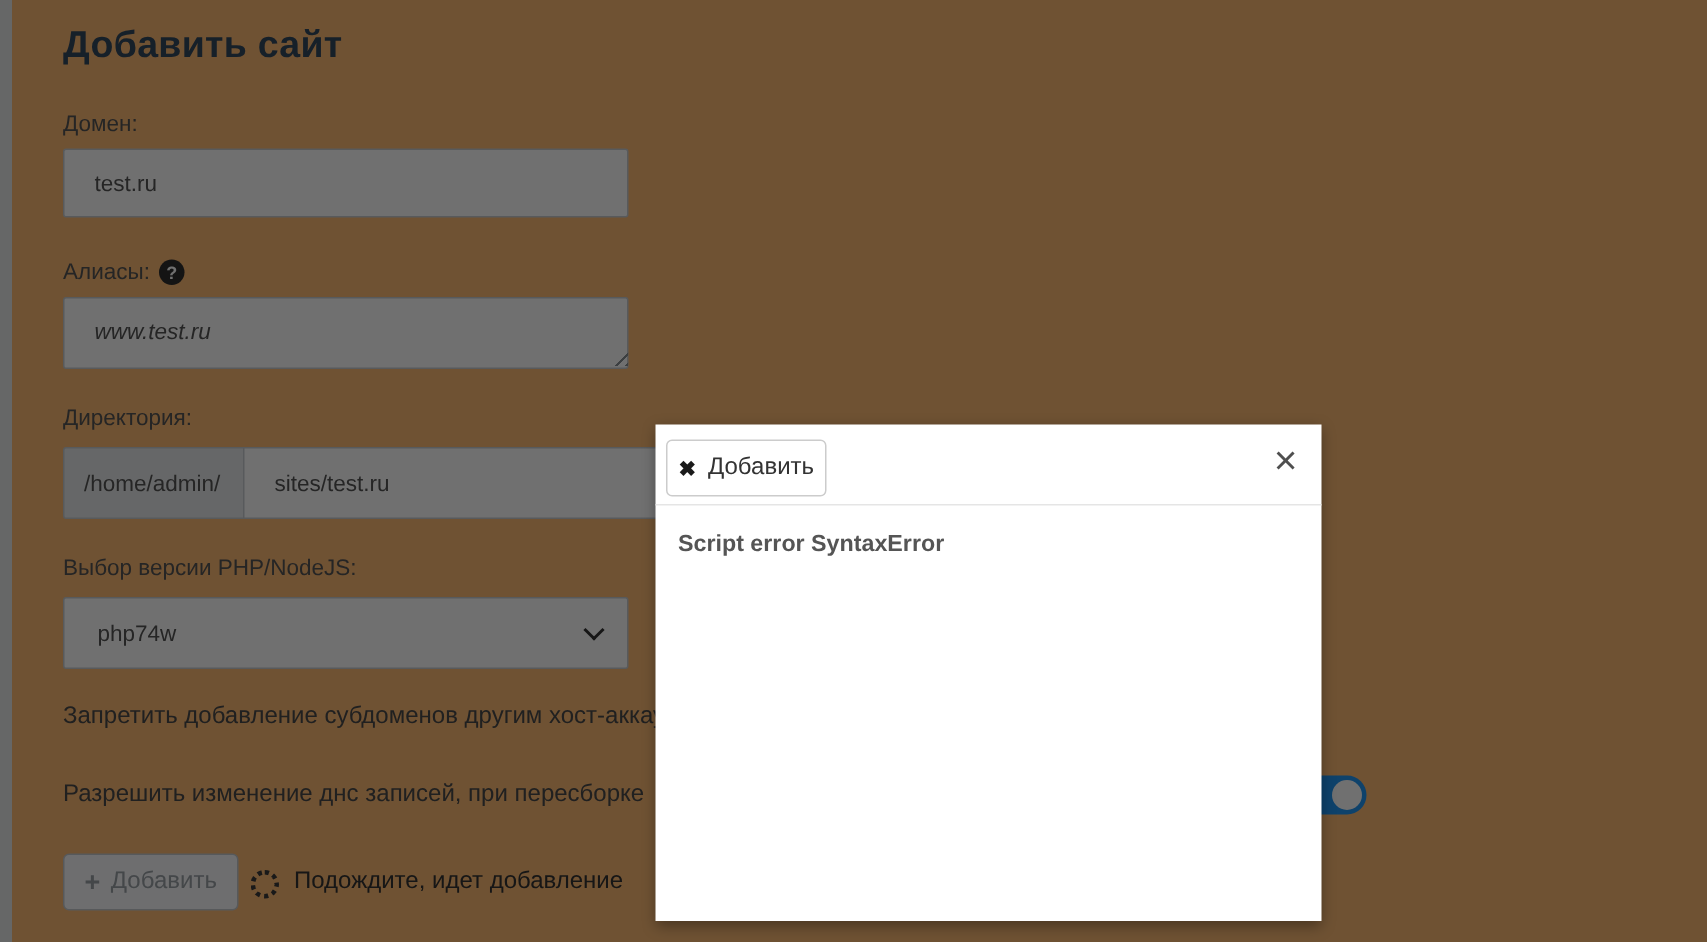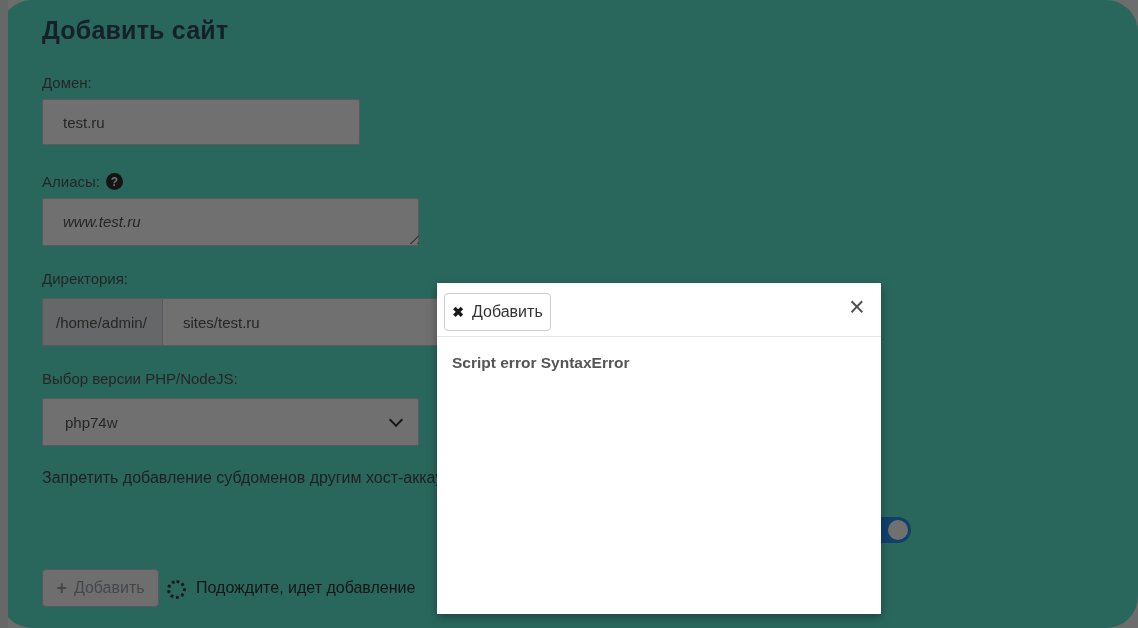--- a/index.html
+++ b/index.html
@@ -7,21 +7,21 @@
   body { font-family: "Liberation Sans", sans-serif; }
 
   .screen {
     position: relative;
     width: 1138px; height: 628px;
     overflow: hidden;
     background: #f6f7f8;
   }
 
   
-  .page { position: absolute; inset: 0; background: #5eead4; z-index: 0; border-radius: 32px; }
+  .page { position: absolute; inset: 0; background: #fdba74; z-index: 0; }
 
   .left-edge {
     position: absolute; left: 0; top: 0; width: 8px; height: 628px;
     background: #e9eaeb;
   }
 
   .page-title {
     position: absolute; left: 42px; top: 16px;
     font-size: 25px; font-weight: 700; color: #34495e;
     letter-spacing: 0.2px;
@@ -44,21 +44,21 @@
     position: absolute;
     background: #ffffff;
     border: 1px solid #c9cdd1;
     border-radius: 2px;
     font-family: "Liberation Sans", sans-serif;
     font-size: 15px; color: #555;
   }
   .text-input { padding: 0 20px; }
   .text-area { padding: 13px 20px; resize: none; overflow: hidden; line-height: 20px; }
 
-  #domain-input { left: 42px; top: 99px; width: 318px; height: 46px; }
+  #domain-input { left: 42px; top: 99px; width: 377px; height: 46px; }
   #aliases-area { left: 42px; top: 198px; width: 377px; height: 48px; font-style: italic; }
 
   .resize-handle {
     position: absolute; left: 408px; top: 233px; width: 11px; height: 11px;
     clip-path: polygon(100% 0, 100% 100%, 0 100%);
     background: repeating-linear-gradient(135deg, #8a8f94 0 1.5px, transparent 1.5px 4.5px);
   }
 
   .dir-addon {
     position: absolute; left: 42px; top: 298px; width: 140px; height: 48px;
@@ -193,20 +193,21 @@
     <div class="select-box">
       <span>php74w</span>
       <span class="chevron-down"></span>
     </div>
 
     <div class="toggle-row-label" style="top:469px">Запретить добавление субдоменов другим хост-аккаунтам</div>
     <div id="toggle-subdomains" class="toggle off">
       <span class="knob"></span>
     </div>
 
+    <div class="toggle-row-label" style="top:521px">Разрешить изменение днс записей, при пересборке</div>
     <div id="toggle-dns" class="toggle on">
       <span class="knob"></span>
     </div>
 
     <button class="submit-button" disabled="">
       <span class="plus-icon">+</span>
       <span>Добавить</span>
     </button>
     <span class="spinner-icon"></span>
     <span class="progress-text">Подождите, идет добавление</span>

